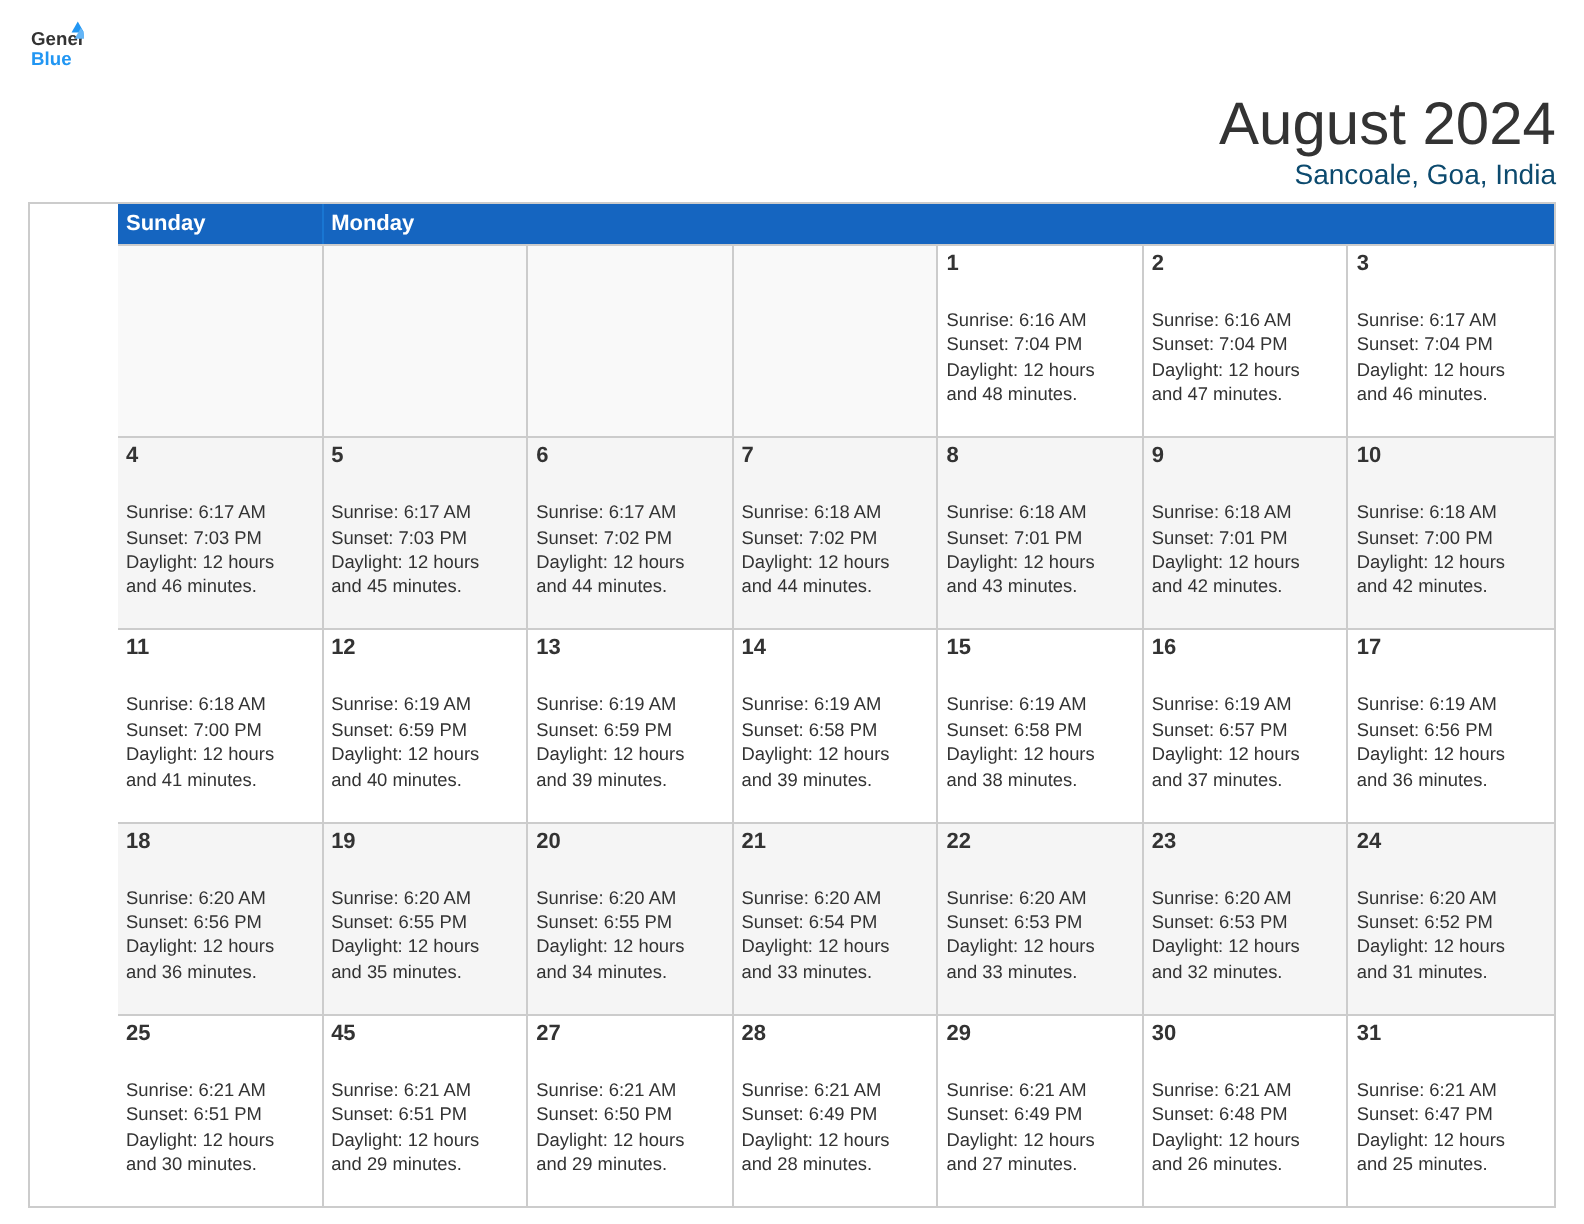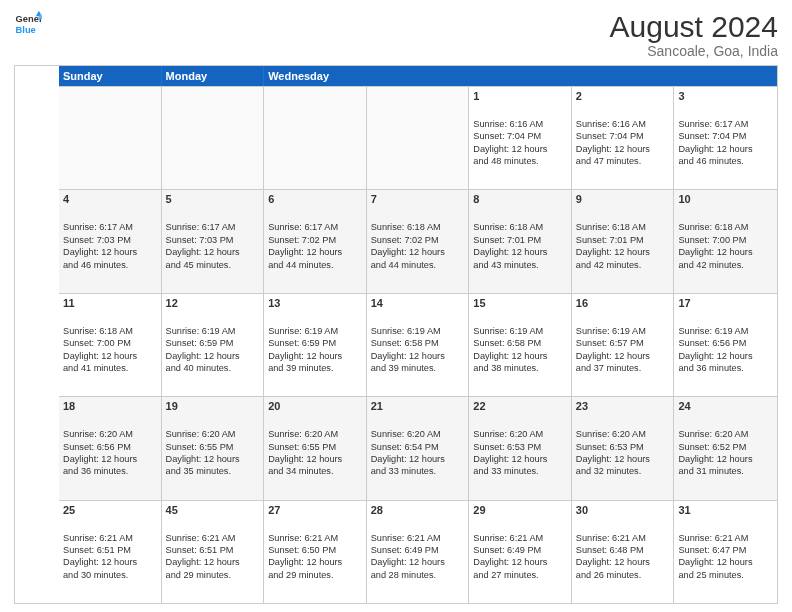--- a/index.html
+++ b/index.html
@@ -33,24 +33,25 @@
       height: 28px;
     }
     .title-block {
       text-align: right;
     }
     .main-title {
       font-size: 30px;
       font-weight: 300;
       color: #333;
       line-height: 1.1;
+      margin-top: 36px;
     }
     .subtitle {
       font-size: 14px;
-      color: #737373;
+      color: #0c4a6e;
     }
     .calendar {
       flex: 1;
       display: flex;
       flex-direction: column;
       border: 1px solid #ccc;
       padding-left: 44px;
     }
     .cal-header {
       display: grid;
@@ -116,21 +117,20 @@
     <div class="title-block">
       <div class="main-title">August 2024</div>
       <div class="subtitle">Sancoale, Goa, India</div>
     </div>
   </div>
 
   <div class="calendar">
     <div class="cal-header" id="cal-header">
         <div class="cal-header-cell">Sunday</div>
         <div class="cal-header-cell">Monday</div>
-        <div class="cal-header-cell">Wednesday</div>
       </div>
     <div class="cal-body" id="cal-body">
         <div class="cal-row">
           <div class="cal-cell empty"></div>
           <div class="cal-cell empty"></div>
           <div class="cal-cell empty"></div>
           <div class="cal-cell empty"></div>
           <div class="cal-cell">
             <div class="day-num">1</div>
             <div class="cell-text">Sunrise: 6:16 AM<br>Sunset: 7:04 PM<br>Daylight: 12 hours<br>and 48 minutes.</div>

